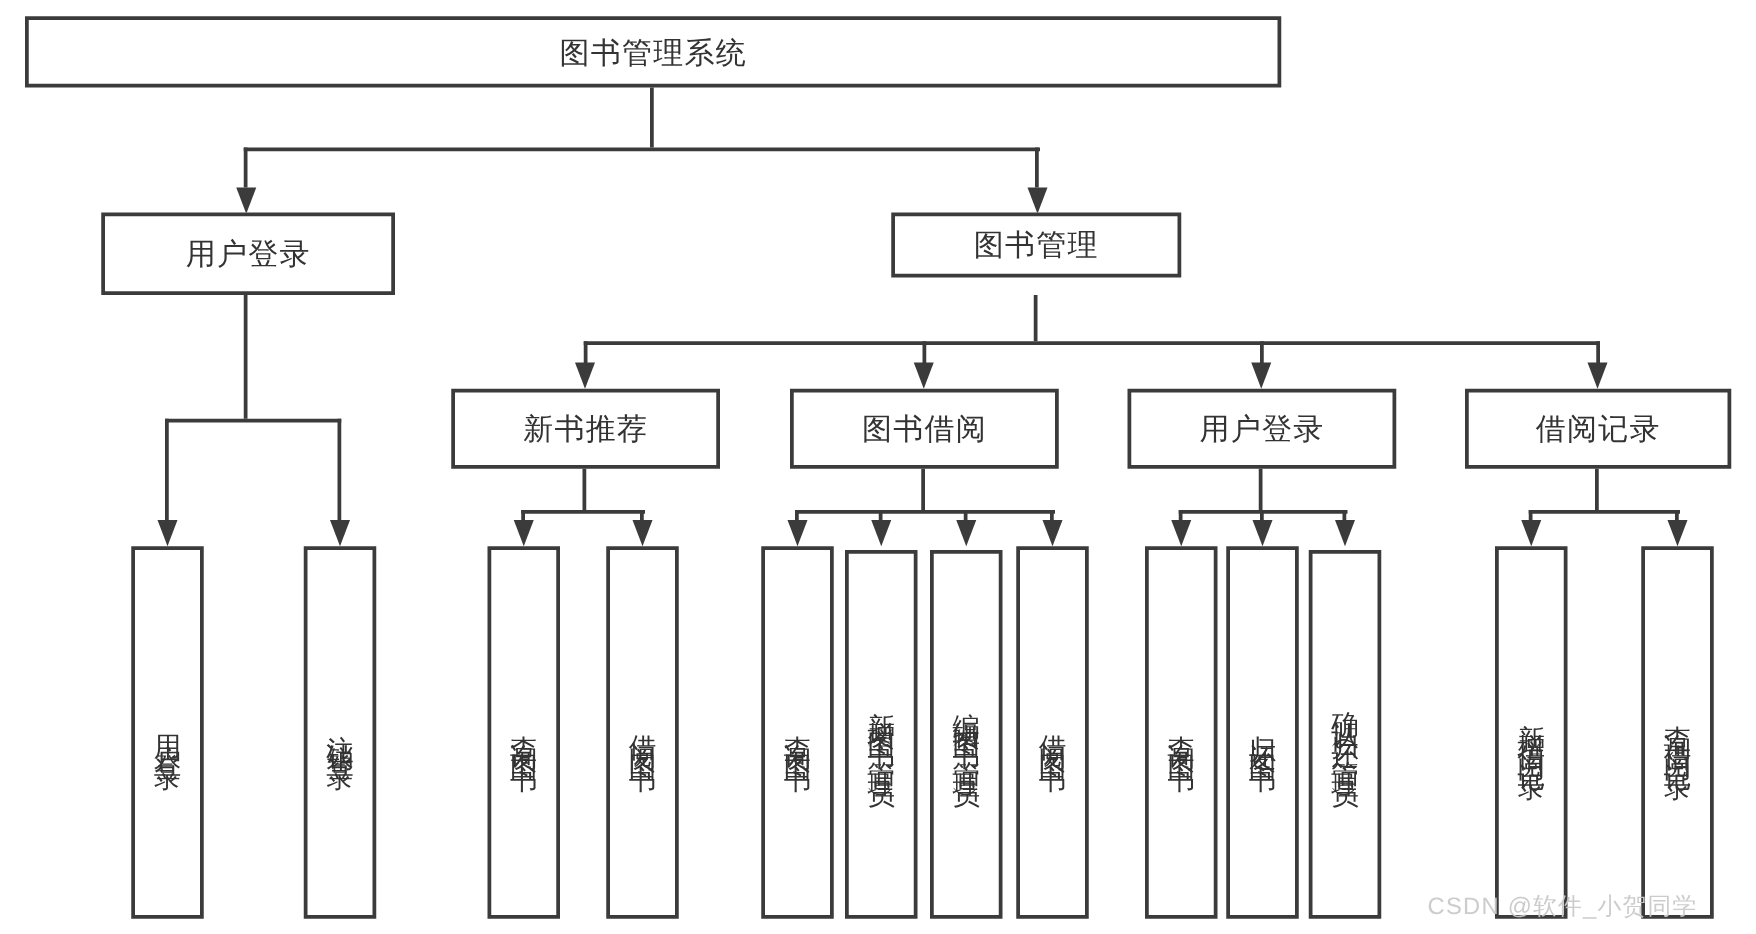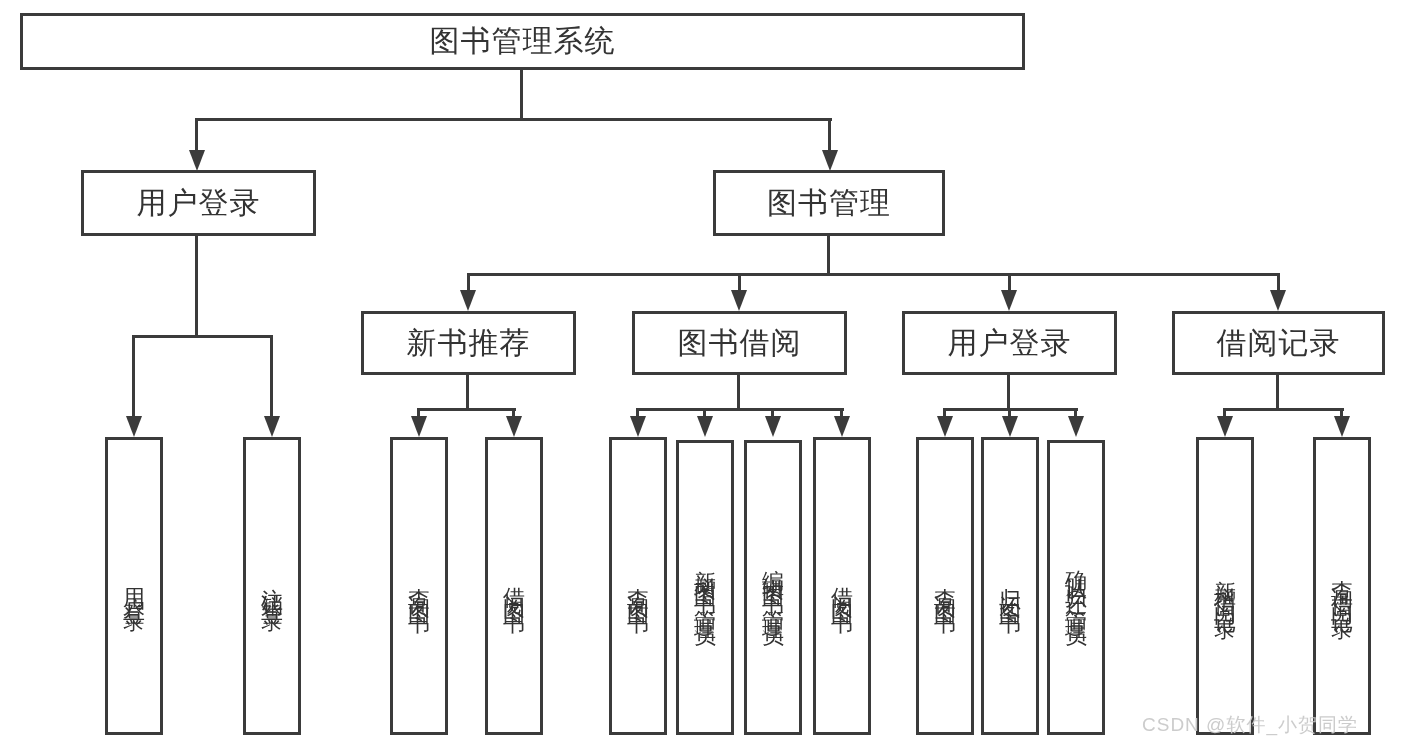--- a/index.html
+++ b/index.html
@@ -13,21 +13,21 @@
   }
   
   .hbox {
     position: absolute;
     box-sizing: border-box;
     background: #ffffff;
     border: 3px solid #3b3b3b;
     display: flex;
     align-items: center;
     justify-content: center;
-    font-size: 30px;
+    font-size: 24px;
     color: #333333;
     letter-spacing: 1px;
     white-space: nowrap;
   }
   
   .vbox {
     position: absolute;
     box-sizing: border-box;
     background: #ffffff;
     border: 3px solid #3b3b3b;
@@ -69,21 +69,21 @@
   <div class="hbox" style="left:20px; top:13px; width:1005px; height:57px;">图书管理系统</div>
 
   <div class="vl" style="left:520px; top:70px; height:48px;"></div>
   <div class="hl" style="left:195px; top:118px; width:637px;"></div>
   <div class="vl" style="left:195px; top:118px; height:32px;"></div>
   <div class="tri" style="left:189px; top:150px;"></div>
   <div class="vl" style="left:828px; top:118px; height:32px;"></div>
   <div class="tri" style="left:822px; top:150px;"></div>
 
   <div class="hbox" style="left:81px; top:170px; width:235px; height:66px;">用户登录</div>
-  <div class="hbox" style="left:713px; top:170px; width:232px; height:66px;">图书管理</div>
+  <div class="hbox" style="left:713px; top:170px; width:232px; height:52px;">图书管理</div>
 
   <div class="vl" style="left:827px; top:236px; height:37px;"></div>
   <div class="hl" style="left:467px; top:273px; width:813px;"></div>
   <div class="vl" style="left:467px; top:273px; height:18px;"></div>
   <div class="tri" style="left:460px; top:290px;"></div>
   <div class="vl" style="left:738px; top:273px; height:18px;"></div>
   <div class="tri" style="left:731px; top:290px;"></div>
   <div class="vl" style="left:1008px; top:273px; height:18px;"></div>
   <div class="tri" style="left:1001px; top:290px;"></div>
   <div class="vl" style="left:1277px; top:273px; height:18px;"></div>

